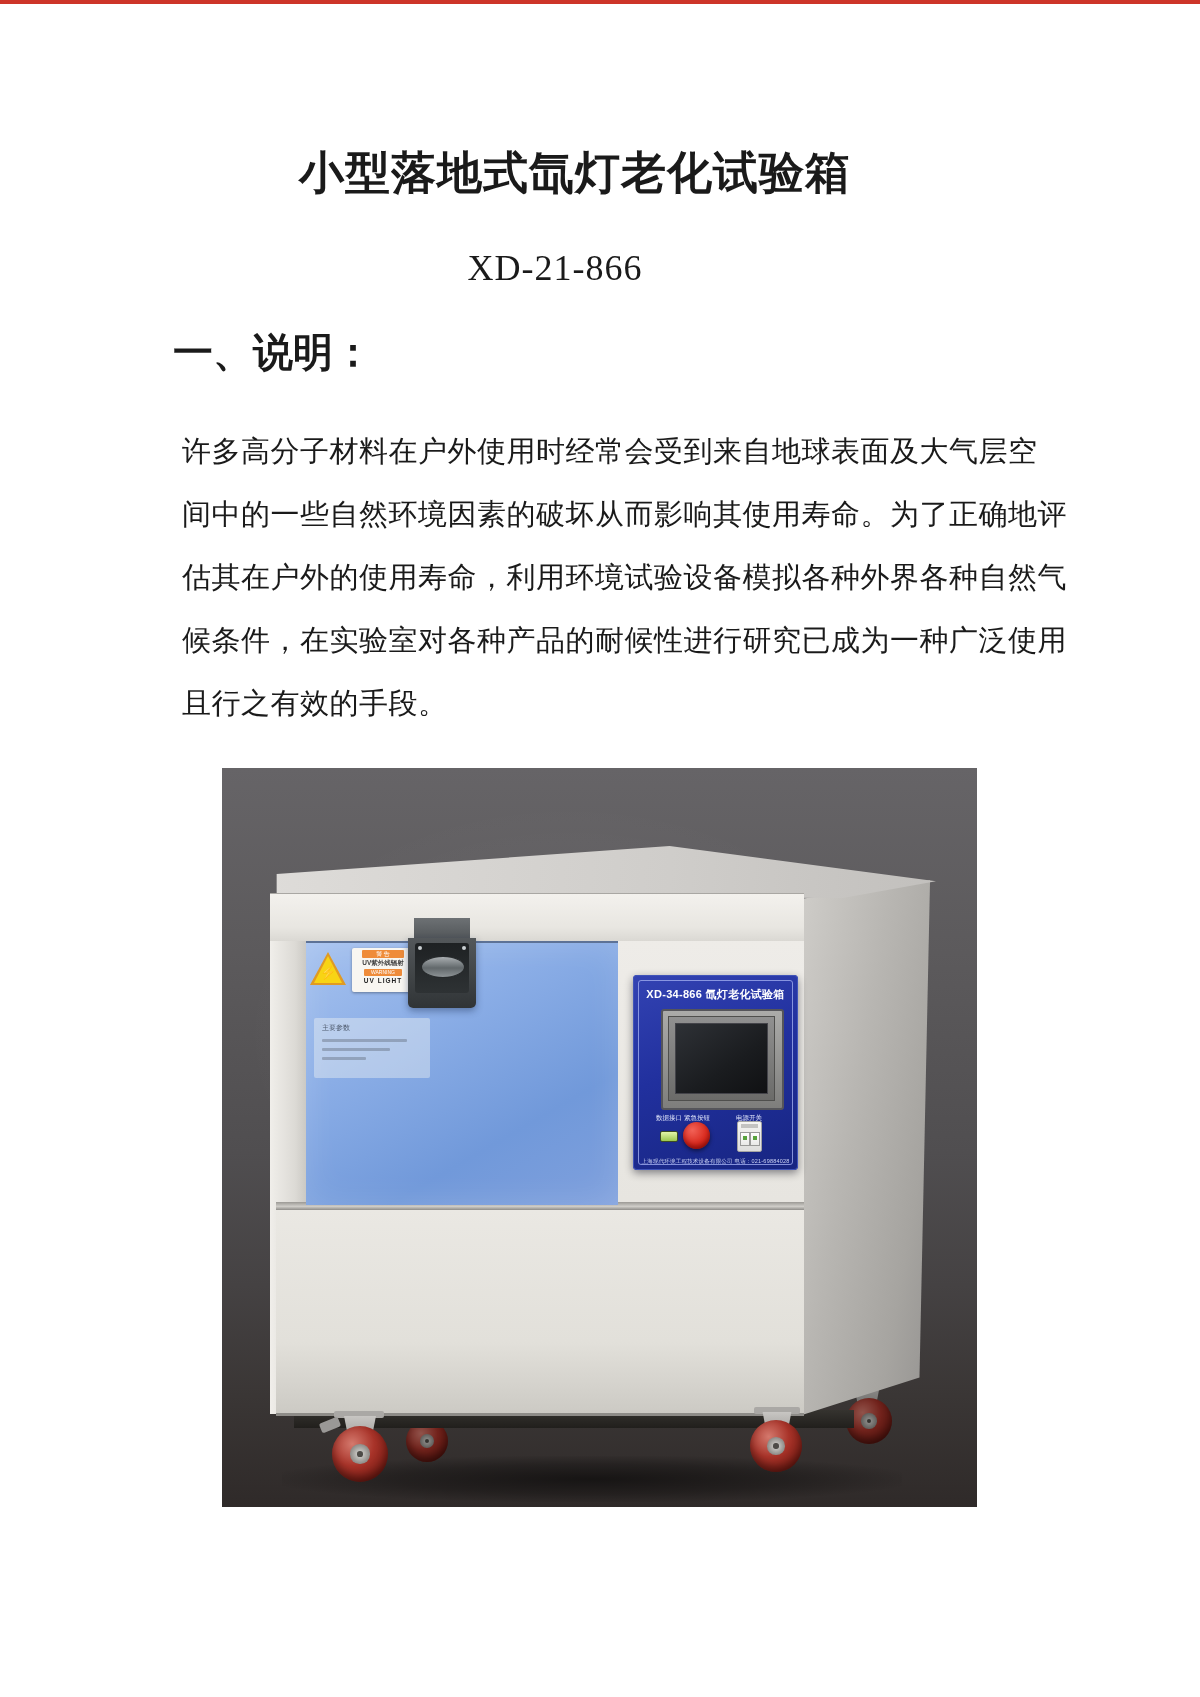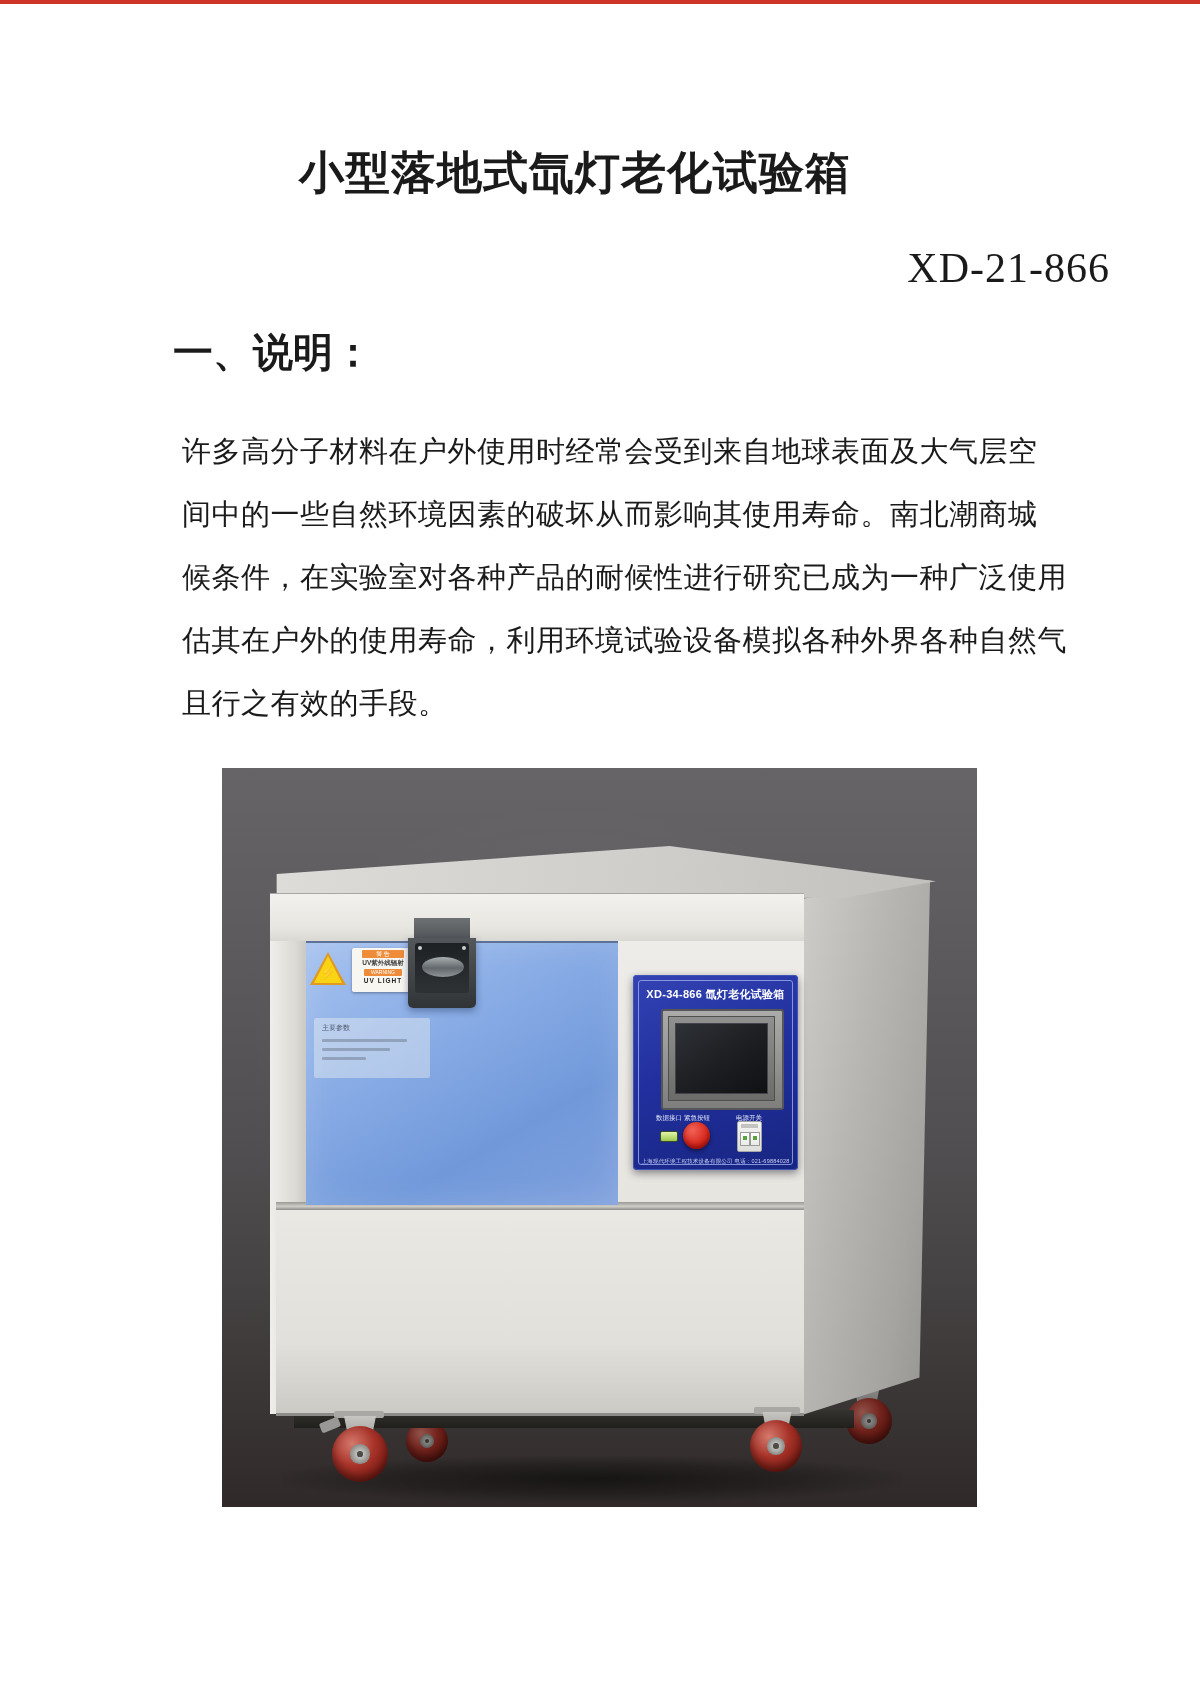--- a/index.html
+++ b/index.html
@@ -2,22 +2,22 @@
 <html><head>
 <meta charset="utf-8">
 <style>
   html,body{margin:0;padding:0;background:#ffffff;}
   .page{position:relative;width:1200px;height:1593px;background:#ffffff;overflow:hidden;
         font-family:"Liberation Serif","DejaVu Serif",serif;color:#1a1a1a;}
   .topline{position:absolute;left:0;top:0;width:1200px;height:4px;background:#cd3529;}
 
   .doc-title{position:absolute;left:0;top:145px;width:1150px;text-align:center;
              font-size:45px;font-weight:700;letter-spacing:1px;line-height:56px;}
-  .doc-model{position:absolute;left:0;top:242px;width:1110px;text-align:right;
-             font-size:42px;font-weight:400;letter-spacing:1px;line-height:52px;}
+  .doc-model{position:absolute;left:0;top:242px;width:1110px;text-align:center;
+             font-size:36px;font-weight:400;letter-spacing:1px;line-height:52px;}
   .doc-heading{position:absolute;left:173px;top:334px;font-size:40px;font-weight:700;line-height:38px;}
   .doc-para{position:absolute;left:170px;top:420px;width:880px;font-size:29px;line-height:63px;margin-left:12px;}
   .doc-para div{white-space:nowrap;letter-spacing:0.5px;}
 
   .footer{position:absolute;left:0;top:1642px;width:1200px;text-align:center;
           font-size:24px;color:#2e2e2e;font-family:"Liberation Sans","DejaVu Sans",sans-serif;}
 
   
   .photo{position:absolute;left:222px;top:768px;width:755px;height:739px;overflow:hidden;}
   .photo *{position:absolute;}
@@ -138,23 +138,23 @@
 
 <div class="page">
   <div class="topline"></div>
 
   <div class="doc-title">小型落地式氙灯老化试验箱</div>
   <div class="doc-model">XD-21-866</div>
   <div class="doc-heading">一、说明：</div>
 
   <div class="doc-para">
     <div>许多高分子材料在户外使用时经常会受到来自地球表面及大气层空</div>
-    <div>间中的一些自然环境因素的破坏从而影响其使用寿命。南北潮商城</div>
+    <div>间中的一些自然环境因素的破坏从而影响其使用寿命。为了正确地评</div>
+    <div>估其在户外的使用寿命，利用环境试验设备模拟各种外界各种自然气</div>
     <div>候条件，在实验室对各种产品的耐候性进行研究已成为一种广泛使用</div>
-    <div>估其在户外的使用寿命，利用环境试验设备模拟各种外界各种自然气</div>
     <div>且行之有效的手段。</div>
   </div>
 
   <div class="photo">
     <div class="ph-bg"></div>
     <div class="ph-light"></div>
     <div class="m-shadow"></div>
 
     <div class="fork c2-fork dim"></div>
     <div class="wheel c2-wheel dim">

